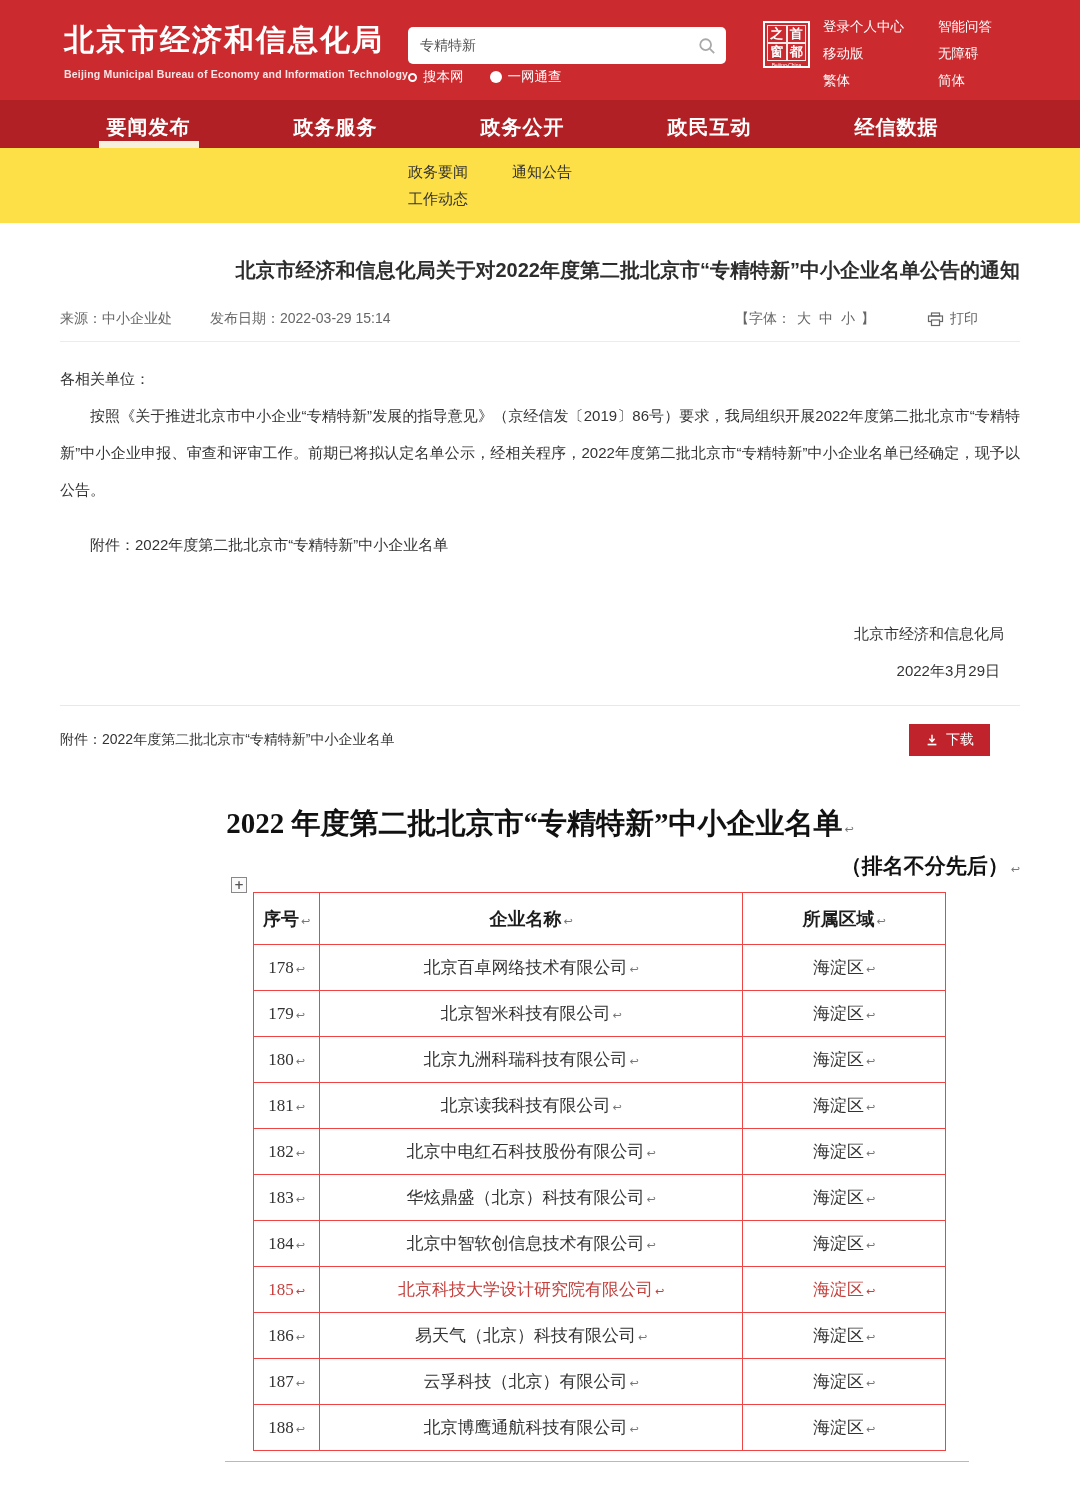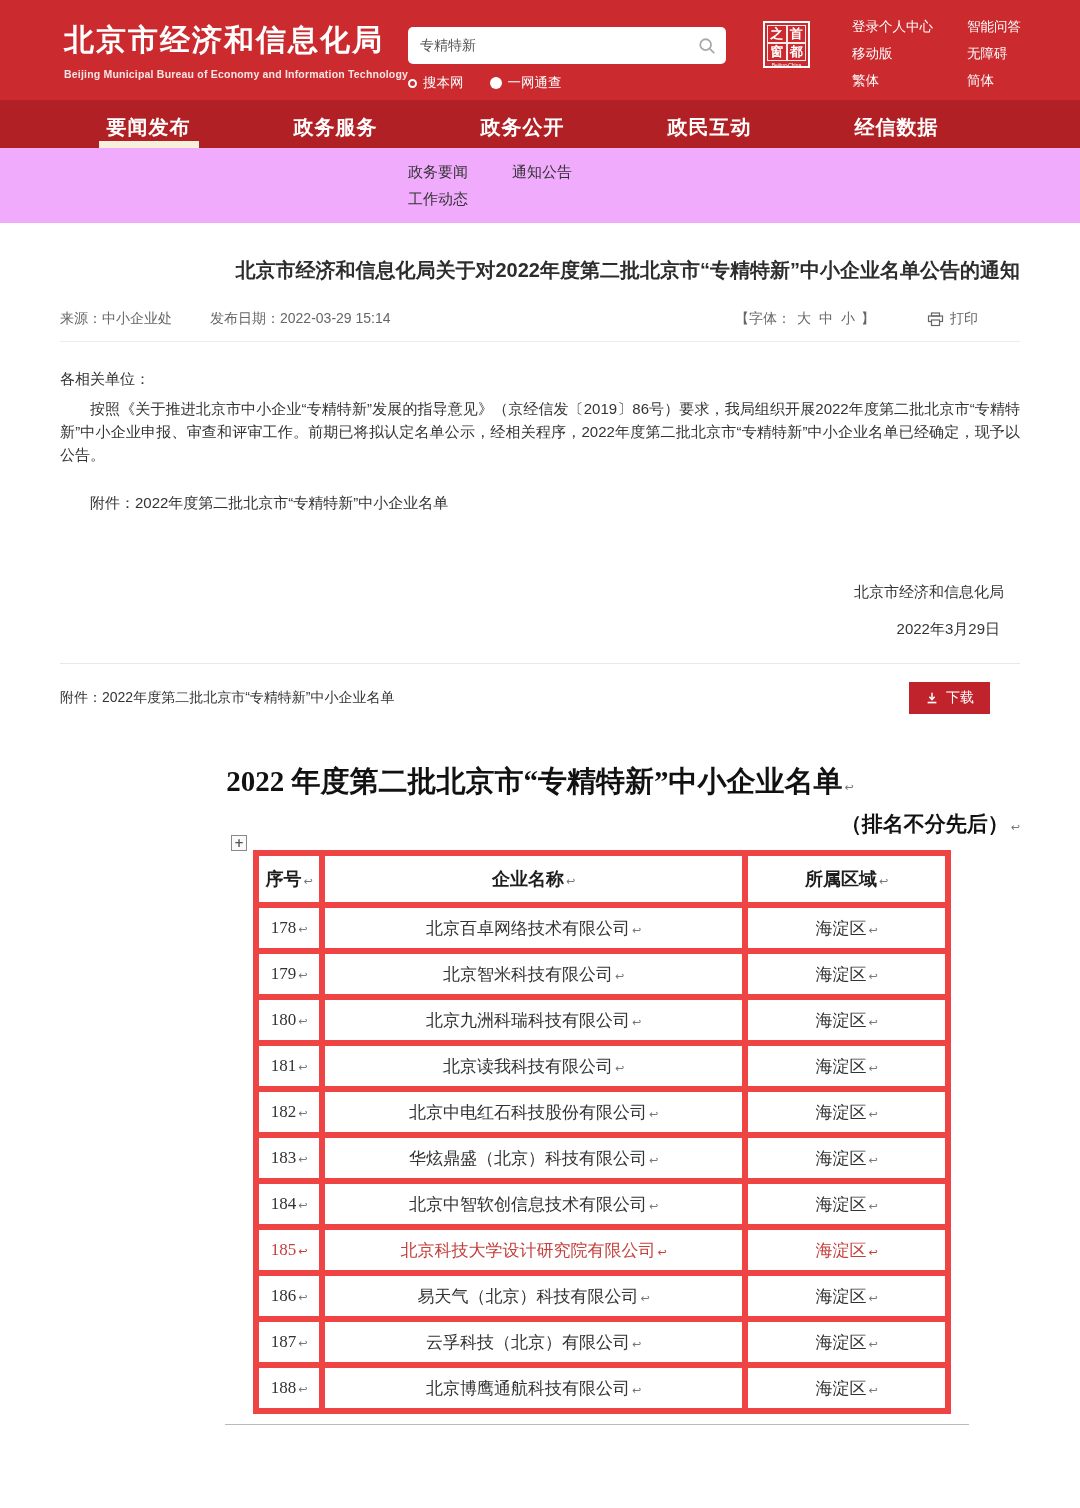--- a/index.html
+++ b/index.html
@@ -8,72 +8,72 @@
 
   
   .site-header { position:relative; height:100px; background:#cb2a2f; }
   .logo-block { position:absolute; left:64px; top:20px; }
   .site-name { color:#fff; font-size:30px; font-weight:bold; letter-spacing:2px; }
   .site-en { color:rgba(255,255,255,.88); font-size:10.5px; margin-top:7px; letter-spacing:.2px; font-weight:bold; }
   .search-wrap { position:absolute; left:408px; top:27px; width:318px; }
   .search-box { display:flex; align-items:center; background:#fff; border-radius:5px; height:37px; padding:0 10px 0 12px; }
   .search-box input { flex:1; border:none; outline:none; font-size:14px; color:#555; font-family:"Liberation Sans",sans-serif; background:transparent; }
   .search-icon { width:18px; height:18px; flex:0 0 auto; cursor:pointer; }
-  .scope-row { display:flex; align-items:center; gap:26px; margin-top:10px; }
+  .scope-row { display:flex; align-items:center; gap:26px; margin-top:4px; }
   .scope-item { display:flex; align-items:center; gap:6px; color:#fff; font-size:13.5px; cursor:pointer; }
   .radio-ring { width:9px; height:9px; border:2.5px solid #fff; border-radius:50%; }
   .radio-dot { width:12px; height:12px; background:#fff; border-radius:50%; }
   .seal { position:absolute; left:763px; top:21px; width:47px; height:47px; border:2px solid #fff; padding:2px 2px 0 2px; cursor:pointer; }
   .seal-grid { display:grid; grid-template-columns:1fr 1fr; }
   .seal-grid span { color:#fff; font-size:13px; font-weight:bold; text-align:center; line-height:16px; border:0.5px solid rgba(255,255,255,.9); }
   .seal-caption { color:#fff; font-size:5.5px; text-align:center; margin-top:1px; white-space:nowrap; transform:scale(.9); }
   .quick-links { position:absolute; top:18px; display:flex; gap:34px; }
   .quick-col { display:flex; flex-direction:column; gap:9px; }
   .quick-col span { color:#fff; font-size:13.5px; cursor:pointer; white-space:nowrap; }
 
   
   .main-nav { height:48px; background:#b02025; display:flex; padding:6px 90px 0 55px; }
   .nav-item { flex:1; color:#fff; font-size:20px; font-weight:bold; display:flex; align-items:center; justify-content:center; position:relative; cursor:pointer; letter-spacing:1px; }
   .nav-item.active::after { content:""; position:absolute; bottom:0; left:50%; transform:translateX(-50%); width:100px; height:7px; background:#f7f0dc; }
 
   
-  .submenu { background:#f0abfc; padding:11px 0 10px 408px;font-family:Liberation Serif, serif; }
+  .submenu { background:#fde047; padding:11px 0 10px 408px;font-family:Liberation Serif, serif; }
   .submenu-row { display:flex; gap:44px; height:27px; align-items:center; }
   .submenu-link { color:#333; font-size:15px; cursor:pointer; }
 
   
   .article { padding:0 60px; color:#333; }
   .article-title { margin-top:34px; text-align:right; font-size:20px; font-weight:bold; color:#2d2d2d; }
   .meta-row { margin-top:26px; display:flex; align-items:center; font-size:14px; color:#666; }
   .meta-left { display:flex; gap:38px; }
   .meta-right { margin-left:auto; display:flex; align-items:center; gap:52px; padding-right:42px; }
   .font-ctl { display:flex; align-items:flex-end; gap:2px; }
   .font-size-opt { margin:0 4px; cursor:pointer; }
   .print-ctl { display:flex; align-items:center; gap:6px; cursor:pointer; }
   .divider { border-bottom:1px solid #ececec; margin-top:13px; }
   .salutation { margin-top:28px; font-size:15px; }
-  .body-para { margin-top:8px; font-size:15px; line-height:23px; text-indent:2em; text-align:justify; }
+  .body-para { margin-top:8px; font-size:15px; line-height:37px; text-indent:2em; text-align:justify; }
   .attach-inline { margin-top:28px; font-size:15px; text-indent:2em; }
   .signature { margin-top:70px; text-align:right; font-size:15px; padding-right:16px; }
   .sign-date { margin-top:18px; text-align:right; font-size:15px; padding-right:20px; }
   .divider2 { border-bottom:1px solid #e8e8e8; margin-top:24px; }
   .attach-row { margin-top:18px; display:flex; align-items:center; justify-content:space-between; }
   .attach-label { font-size:14px; color:#333; cursor:pointer; }
   .download-btn { background:#c0232b; color:#fff; font-size:14px; border:none; display:flex; align-items:center; gap:7px; padding:7px 16px; cursor:pointer; margin-right:30px; font-family:"Liberation Sans",sans-serif; }
 
   
   .doc { font-family:"Liberation Serif","DejaVu Serif",serif; color:#222; }
   .doc-title { margin-top:48px; text-align:center; font-size:29px; font-weight:bold; color:#111; }
   .doc-subtitle { margin-top:8px; text-align:right; font-size:21px; font-weight:bold; color:#111; }
   .mark { font-family:"DejaVu Sans",sans-serif; font-size:11px; color:#777; margin-left:2px; font-weight:normal; }
   .table-wrap { position:relative; width:692px; margin:12px 0 0 193px; }
   .table-handle { position:absolute; left:-22px; top:-15px; width:16px; height:16px; border:1px solid #888; background:#fafafa; color:#555; font-size:12px; font-weight:bold; display:flex; align-items:center; justify-content:center; cursor:move; font-family:"DejaVu Sans",sans-serif; }
   table { border-collapse:collapse; width:100%; table-layout:fixed; }
   col.c-no { width:66px; } col.c-name { width:423px; } col.c-region { width:203px; }
-  th, td { border:6px solid #ef4444; text-align:center; vertical-align:middle; }
+  th, td { border:1px solid #ef4444; text-align:center; vertical-align:middle; }
   th { height:52px; font-size:18px; font-weight:bold; color:#1d1d1d; }
   td { height:46px; font-size:17px; color:#333; }
   tr.highlight td, tr.highlight td .mark { color:#c5403d; }
   .doc-bottom-line { width:744px; border-top:1px solid #b9b9b9; margin:10px 0 0 -28px; }
 </style>
 </head>
 <body>
 
 <div class="site-header">
   <div class="logo-block">
@@ -101,21 +101,21 @@
   </div>
   <div class="seal">
     <div class="seal-grid">
         <span>之</span>
         <span>首</span>
         <span>窗</span>
         <span>都</span>
       </div>
     <div class="seal-caption">Beijing-China</div>
   </div>
-  <div class="quick-links" style="left:852px;font-family:Liberation Mono, monospace;">
+  <div class="quick-links" style="left:823px;font-family:Liberation Mono, monospace;">
       <div class="quick-col">
         <span>登录个人中心</span>
         <span>移动版</span>
         <span>繁体</span>
       </div>
       <div class="quick-col">
         <span>智能问答</span>
         <span>无障碍</span>
         <span>简体</span>
       </div>

